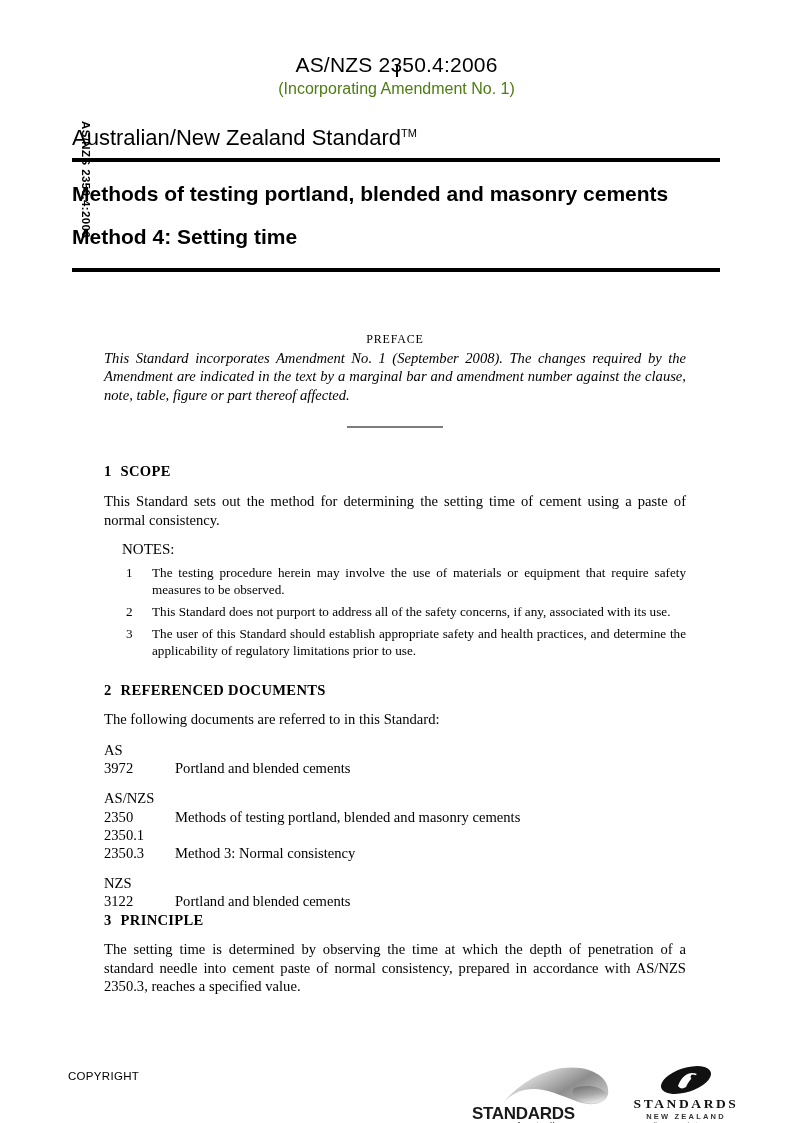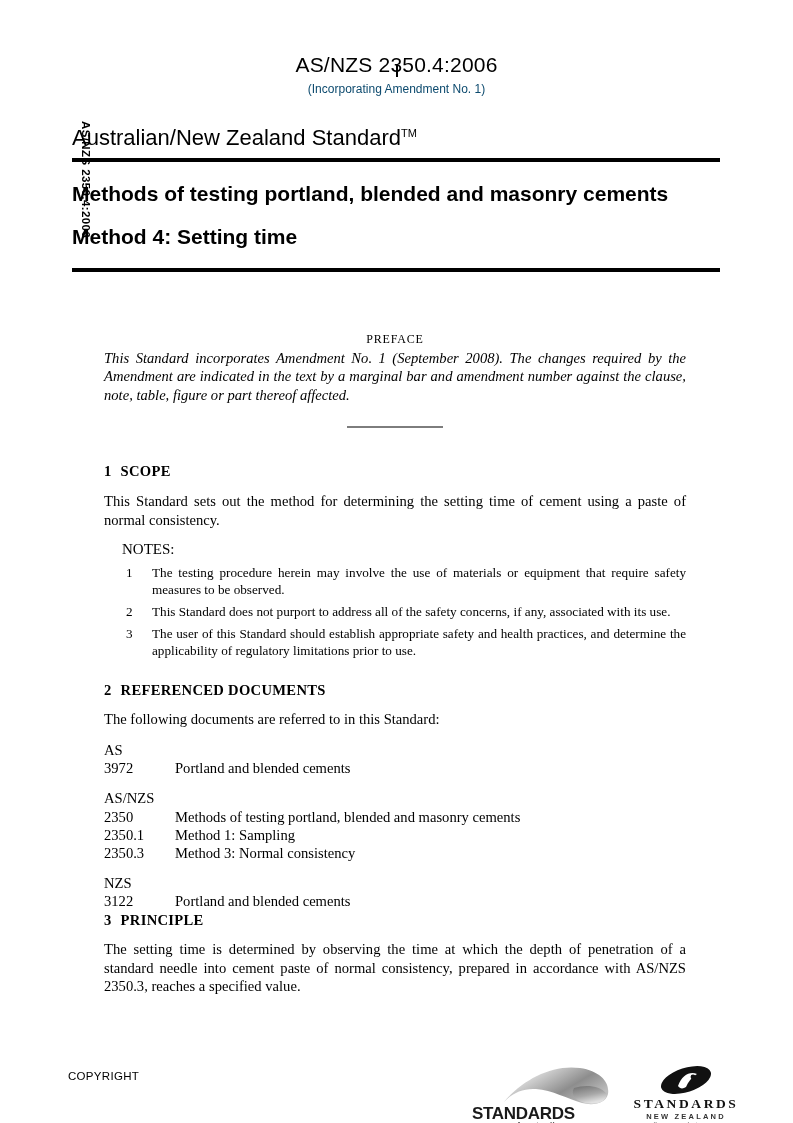--- a/index.html
+++ b/index.html
@@ -26,24 +26,24 @@
   }
   #std-number {
     font-family: "Liberation Sans", sans-serif;
     font-size: 21px;
     letter-spacing: 0.2px;
     line-height: 26px;
     color: #000;
   }
   #amend-note {
     font-family: "Liberation Sans", sans-serif;
-    font-size: 12px;
+    font-size: 16px;
     line-height: 18px;
     margin-top: 2px;
-    color: #0c4a6e;
+    color: #4d7c0f;
   }
   #amend-bar-top {
     position: absolute;
     left: 396px;
     top: 64px;
     width: 2px;
     height: 13px;
     background: #000;
   }
 
@@ -329,21 +329,20 @@
     </div>
 
     <div class="ref-group">
       <div class="ref-prefix">AS/NZS</div>
       <div class="ref-row">
         <div class="ref-code">2350</div>
         <div class="ref-name">Methods of testing portland, blended and masonry cements</div>
       </div>
       <div class="ref-row">
         <div class="ref-code">2350.1</div>
-        <div class="ref-name">Method 1:  Sampling</div>
       </div>
       <div class="ref-row">
         <div class="ref-code">2350.3</div>
         <div class="ref-name">Method 3:  Normal consistency</div>
       </div>
     </div>
 
     <div class="ref-group">
       <div class="ref-prefix">NZS</div>
       <div class="ref-row">

